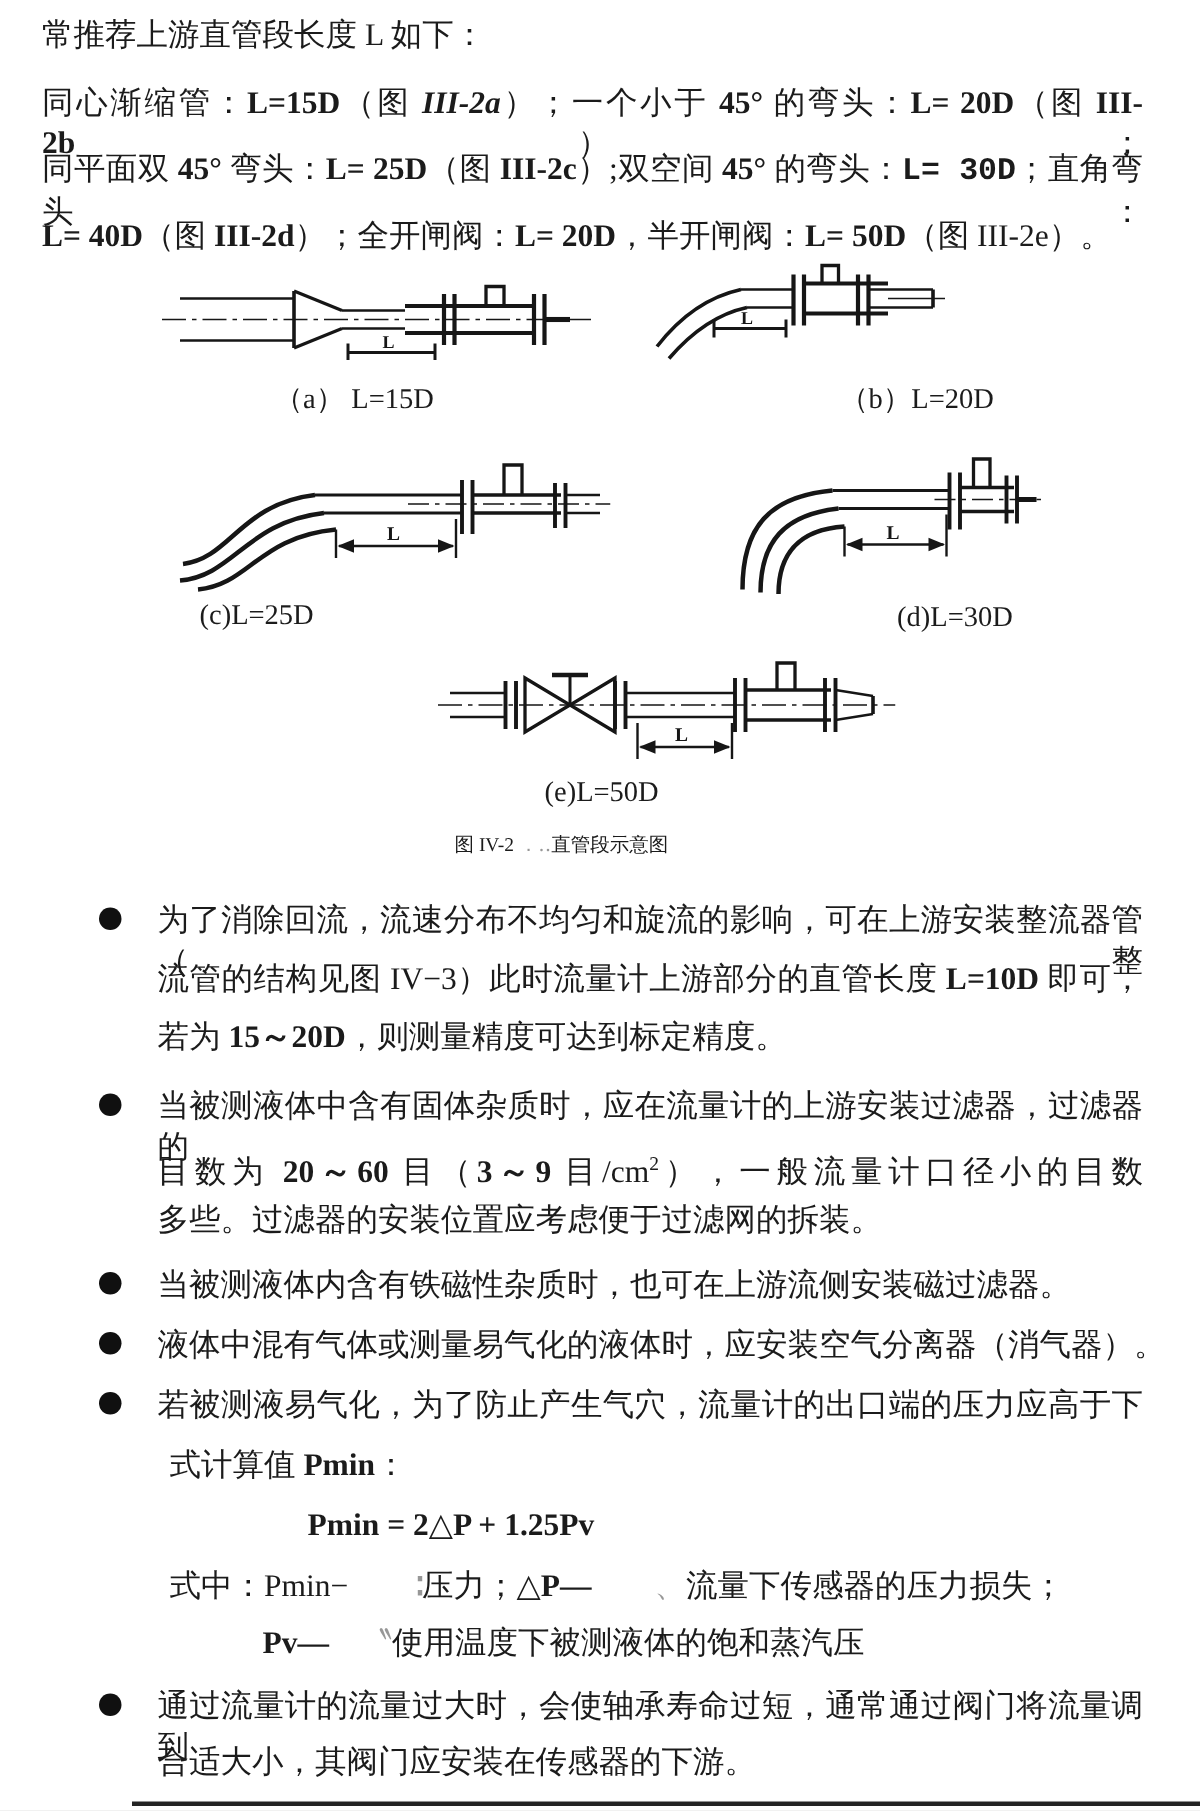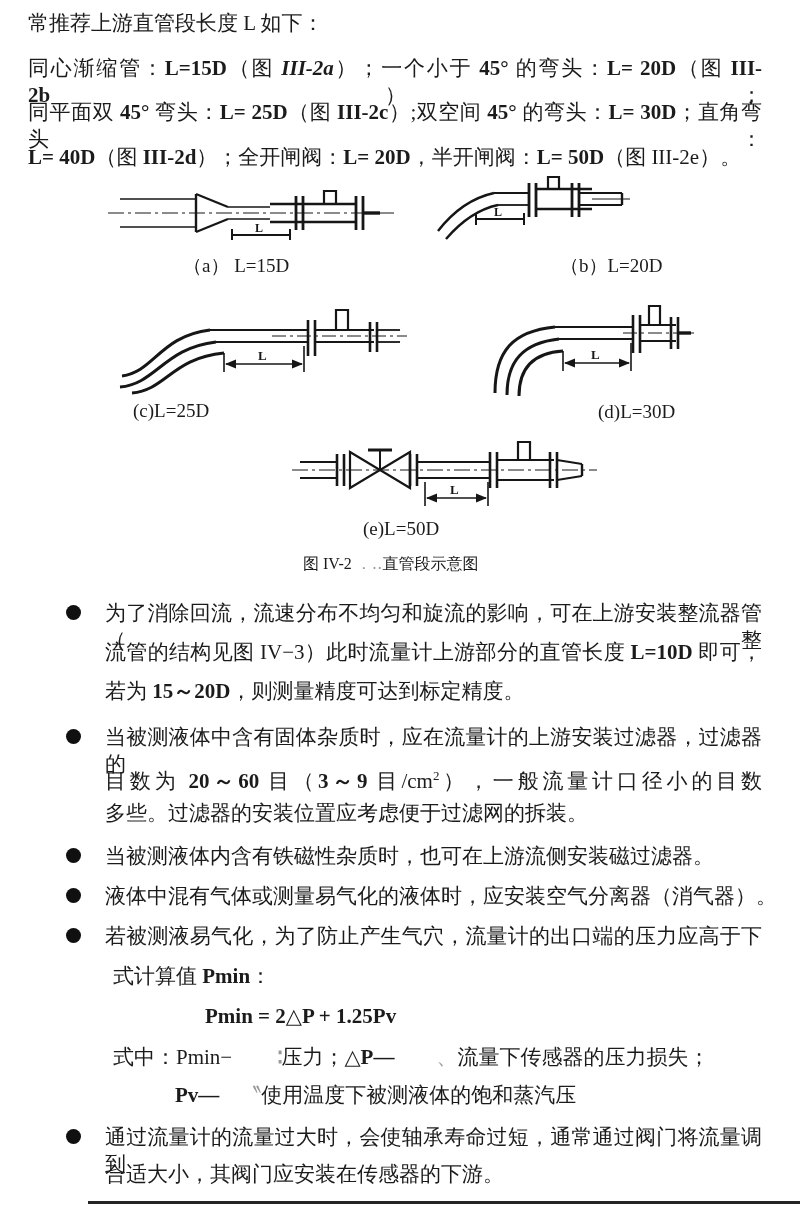--- a/index.html
+++ b/index.html
@@ -6,34 +6,34 @@
   .page {
     position:relative; width:800px; height:1207px; margin:0 auto;
     background:#ffffff; color:#1b1b1b; overflow:hidden;
     font-family:"Liberation Serif","DejaVu Serif",serif;
   }
   .ln { position:absolute; font-size:21px; line-height:27px; white-space:pre-wrap; }
   .fill { width:657px; text-align:justify; text-align-last:justify; }
   .fill-wide { width:734px; text-align:justify; text-align-last:justify; }
   .dot { position:absolute; width:15px; height:15px; border-radius:50%; background:#101010; }
   .figlabel { position:absolute; font-size:19px; white-space:nowrap; }
-  .caption { position:absolute; font-size:16px; white-space:nowrap; }
+  .caption { position:absolute; font-size:13px; white-space:nowrap; }
   .fig { position:absolute; }
   .fig svg { display:block; }
   .bottom-rule { position:absolute; background:#242424; }
   sup { font-size:0.62em; }
 </style>
 </head>
 <body>
 
 <div class="page">
 
   <div class="ln" style="left:28px;top:10px"><span>常推荐上游直管段长度 L 如下：</span></div>
   <div class="ln fill-wide" style="left:28px;top:55px"><span>同心渐缩管：</span><span style="font-weight: bold;">L=15D</span><span>（图 </span><span style="font-weight: bold; font-style: italic;">III-2a</span><span>）；一个小于 </span><span style="font-weight: bold;">45°</span><span> 的弯头：</span><span style="font-weight: bold;">L= 20D</span><span>（图 </span><span style="font-weight: bold;">III-2b</span><span>）；</span></div>
-  <div class="ln fill-wide" style="left:28px;top:99px"><span>同平面双 </span><span style="font-weight: bold;">45°</span><span> 弯头：</span><span style="font-weight: bold;">L= 25D</span><span>（图 </span><span style="font-weight: bold;">III-2c</span><span>）;双空间 </span><span style="font-weight: bold;">45°</span><span> 的弯头：</span><span style="font-weight: bold;">L= 30D</span><span>；直角弯头：</span></div>
+  <div class="ln fill-wide" style="left:28px;top:99px"><span>同平面双 </span><span style="font-weight: bold;">45°</span><span> 弯头：</span><span style="font-weight: bold;">L= 25D</span><span>（图 </span><span style="font-weight: bold;">III-2c</span><span>）;双空间 </span><span style="font-weight: bold;">45°</span><span> 的弯头：</span><span style="font-weight: bold; font-family: Liberation Mono, monospace;">L= 30D</span><span>；直角弯头：</span></div>
   <div class="ln" style="left:28px;top:144px"><span style="font-weight: bold;">L= 40D</span><span>（图 </span><span style="font-weight: bold;">III-2d</span><span>）；全开闸阀：</span><span style="font-weight: bold;">L= 20D</span><span>，半开闸阀：</span><span style="font-weight: bold;">L= 50D</span><span>（图 </span><span style="font-weight: normal;">III-2e</span><span>）。</span></div>
 
   <div class="fig" style="left:108px;top:182px">
     <svg width="290" height="62" viewBox="0 0 290 62">
       <g stroke="#161616" fill="none">
         <line x1="0" y1="31" x2="290" y2="31" stroke-width="1" stroke-dasharray="16 4 3 4"></line>
         <line x1="12" y1="17" x2="88" y2="17" stroke-width="1.6"></line>
         <line x1="12" y1="45" x2="88" y2="45" stroke-width="1.6"></line>
         <line x1="88" y1="12" x2="88" y2="50" stroke-width="2.4"></line>
         <line x1="88" y1="12" x2="120" y2="25" stroke-width="2.2"></line>

